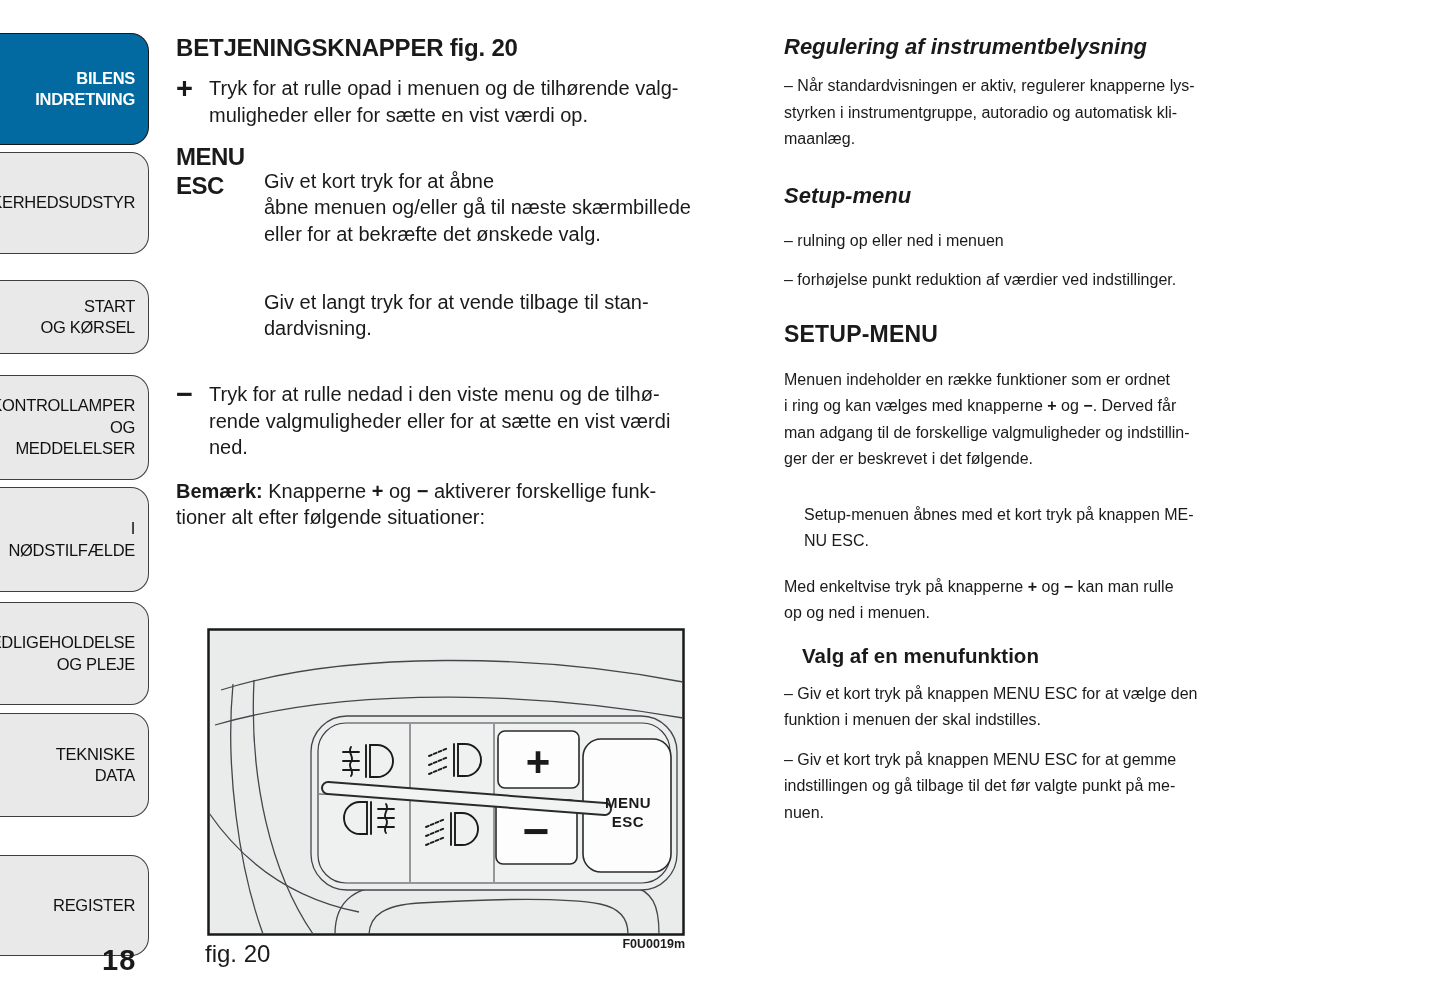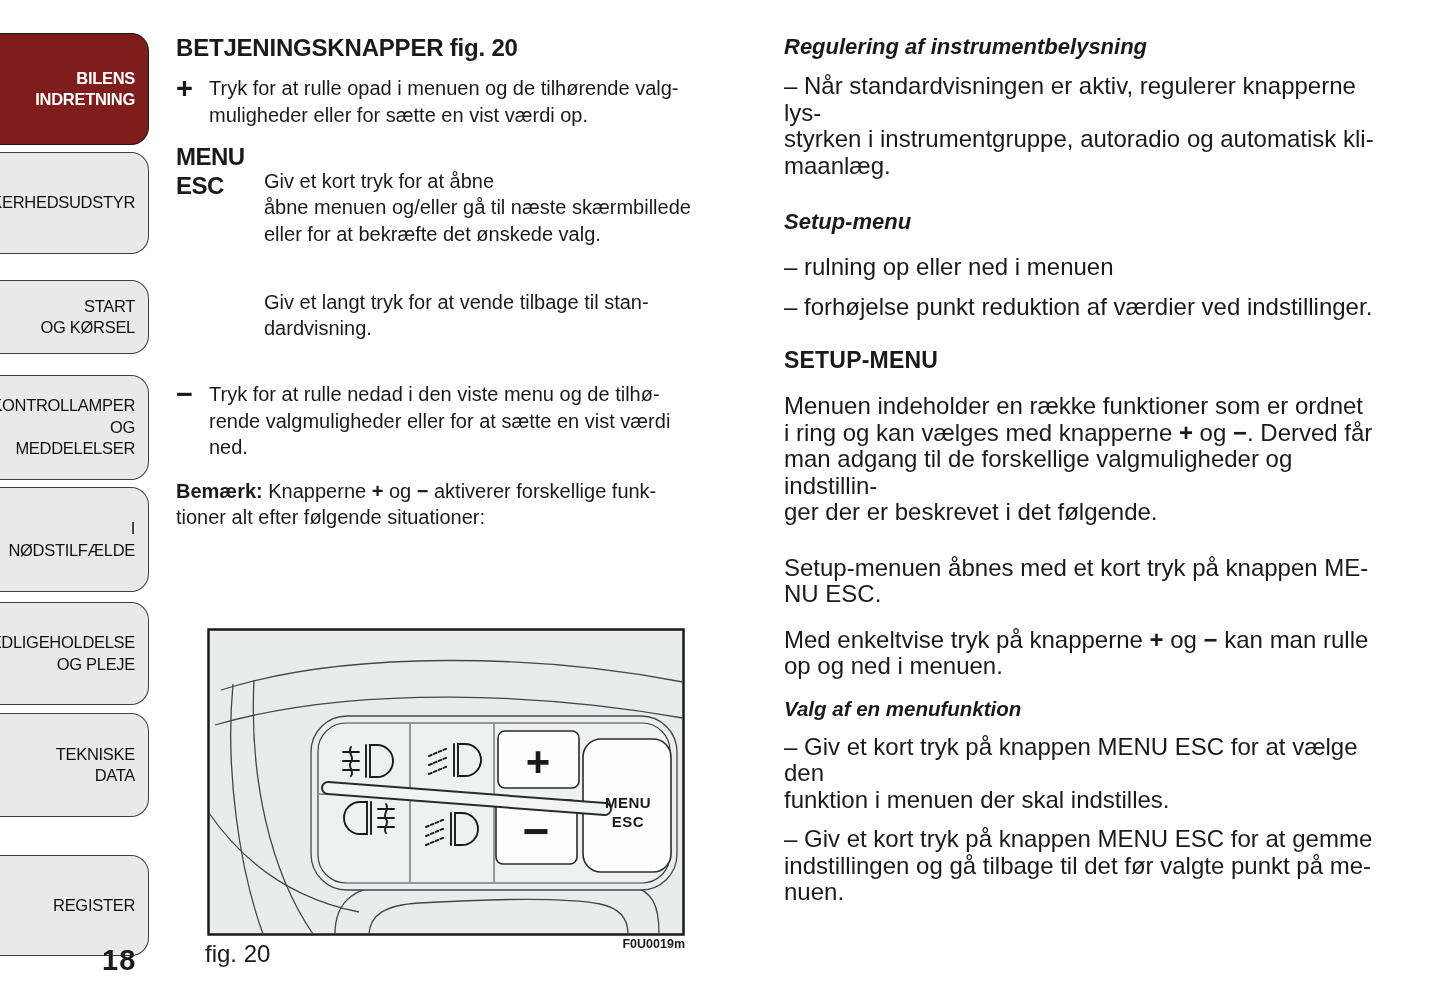--- a/index.html
+++ b/index.html
@@ -12,21 +12,21 @@
   
   .tab {
     position:absolute; left:0; width:149px; box-sizing:border-box;
     background:#e9e9e9; border:1.5px solid #3e3e3e; border-left:none;
     border-radius:0 18px 18px 0;
     display:flex; align-items:center; justify-content:flex-end;
     text-align:right; padding-right:13px;
     font-size:16.5px; line-height:1.3; letter-spacing:-0.3px;
     white-space:pre-line; color:#111;
   }
-  .tab.active { background:#7f1d1d; border-color:#171717; color:#ffffff; font-weight:bold; }
+  .tab.active { background:#0369a1; border-color:#171717; color:#ffffff; font-weight:bold; }
 
   .page-number { position:absolute; left:102px; top:944px; font-size:29px; font-weight:bold; letter-spacing:1px; }
 
   
   .col-left  { position:absolute; left:176px; top:34px; width:578px; }
   .col-right { position:absolute; left:784px; top:34px; width:590px; }
 
   .h-main { font-size:24px; font-weight:bold; margin:0; letter-spacing:-0.2px; }
 
   .def { display:flex; margin-top:13px; }
@@ -34,23 +34,23 @@
   .def.menu .sym { flex:0 0 88px; font-size:24px; line-height:29px; white-space:pre-line; letter-spacing:-0.5px; }
   .def .txt  { flex:1; font-size:20px; line-height:26.5px; white-space:pre-line; }
   .def .txt .second { margin-top:15px; }
 
   .note { margin-top:17px; font-size:20px; line-height:26.5px; white-space:pre-line; }
 
   .b { font-weight:bold; }
 
   .rh-italic   { font-size:22px; font-weight:bold; font-style:italic; margin:0; }
   .rh-caps     { font-size:23px; font-weight:bold; margin:27px 0 0 0; letter-spacing:0.2px; }
-  .rh-sub      { font-size:20.5px; font-style:italic; margin:17px 0 0 0; }
-  .para        { font-size:24px; line-height:26.5px; white-space:pre-line; margin:13px 0 0 0; }
-  .para.gap-lg { margin-top:29px; }
+  .rh-sub      { font-size:20.5px; margin:17px 0 0 18px; }
+  .para        { font-size:16px; line-height:26.5px; white-space:pre-line; margin:13px 0 0 0; }
+  .para.gap-lg { margin-top:29px;margin-left:20px; }
   .mt-lg       { margin-top:19px; }
 
   
   .figure  { position:absolute; left:207px; top:628px; width:478px; height:308px; }
   .fig-code    { position:absolute; left:207px; top:937px; width:478px; text-align:right; font-size:12.5px; font-weight:bold; }
   .fig-caption { position:absolute; left:205px; top:940px; font-size:24px; }
 </style>
 </head>
 <body>
 

